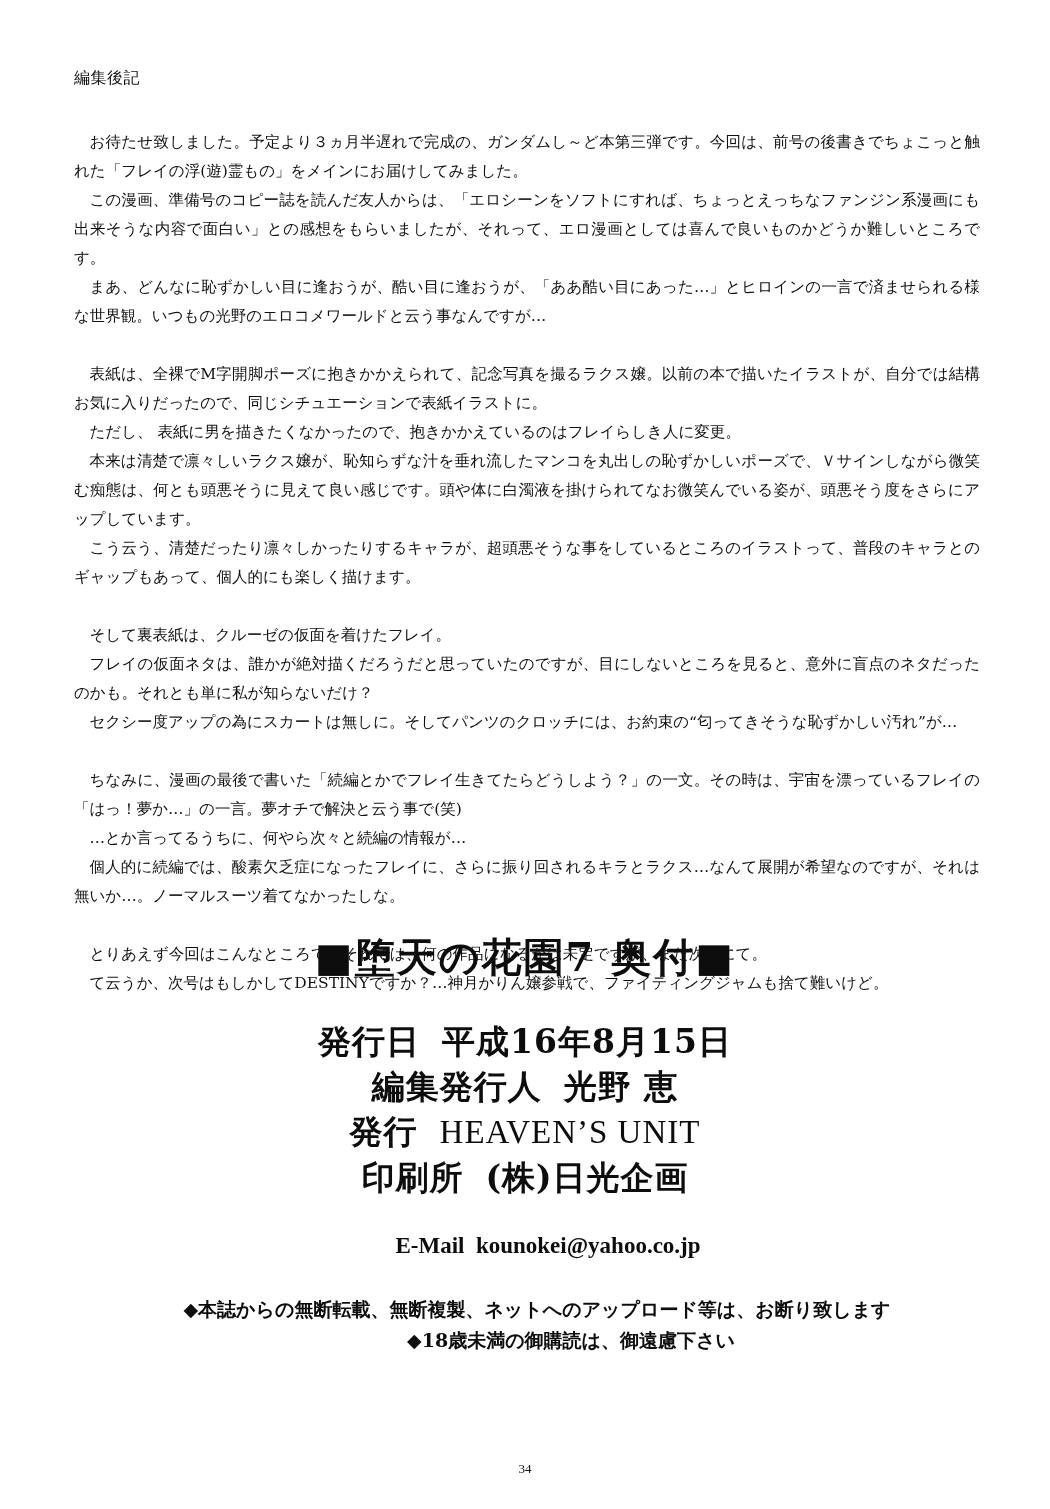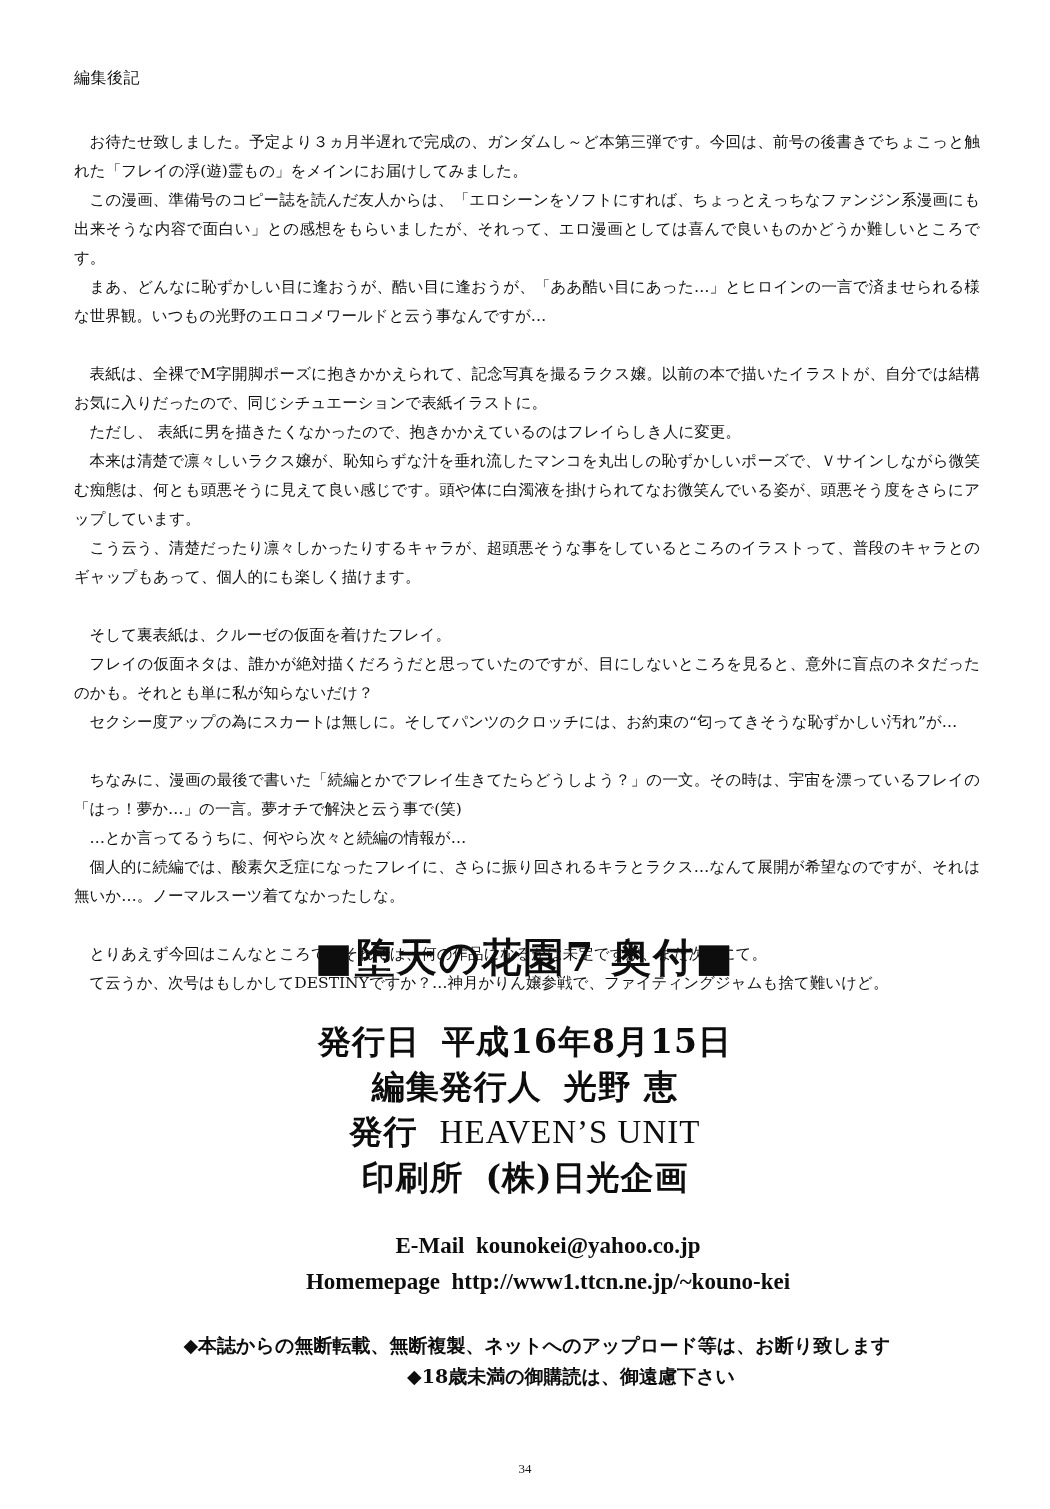--- a/index.html
+++ b/index.html
@@ -172,23 +172,20 @@
     </div>
 
     <div class="colophon-line">
       <span>印刷所</span><span class="gap-sp"></span><span>(株)日光企画</span>
     </div>
 
     <div class="contact">
       <div class="contact-line">
         <span>E-Mail</span>&nbsp;&nbsp;<span>kounokei@yahoo.co.jp</span>
       </div>
-      <div class="contact-line">
-        <span>Homemepage</span>&nbsp;&nbsp;<span>http://www1.ttcn.ne.jp/~kouno-kei</span>
-      </div>
     </div>
 
     <div class="notices">
       <div class="notice-line">◆本誌からの無断転載、無断複製、ネットへのアップロード等は、お断り致します</div>
       <div class="notice-line indent-right">◆18歳未満の御購読は、御遠慮下さい</div>
     </div>
 
   </div>
 
   <div class="page-number">34</div>

